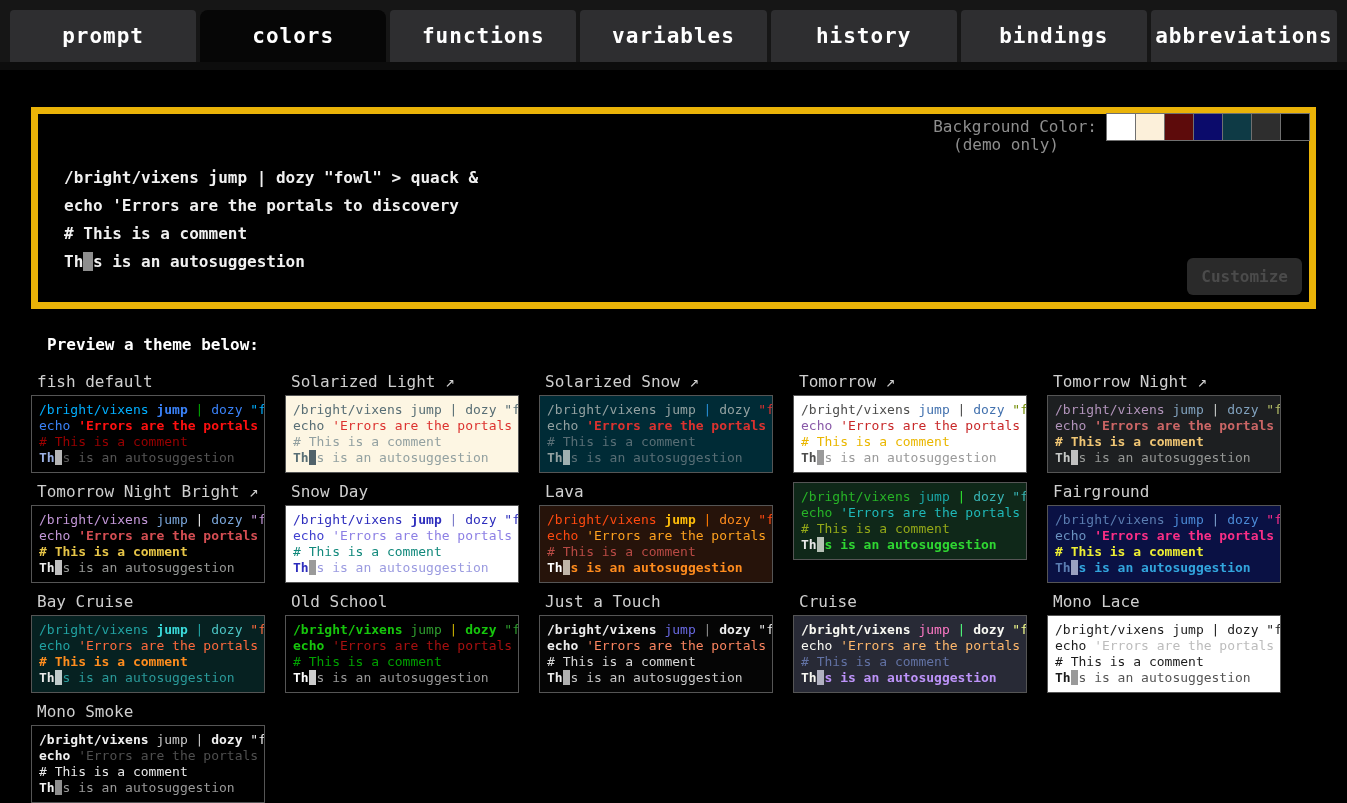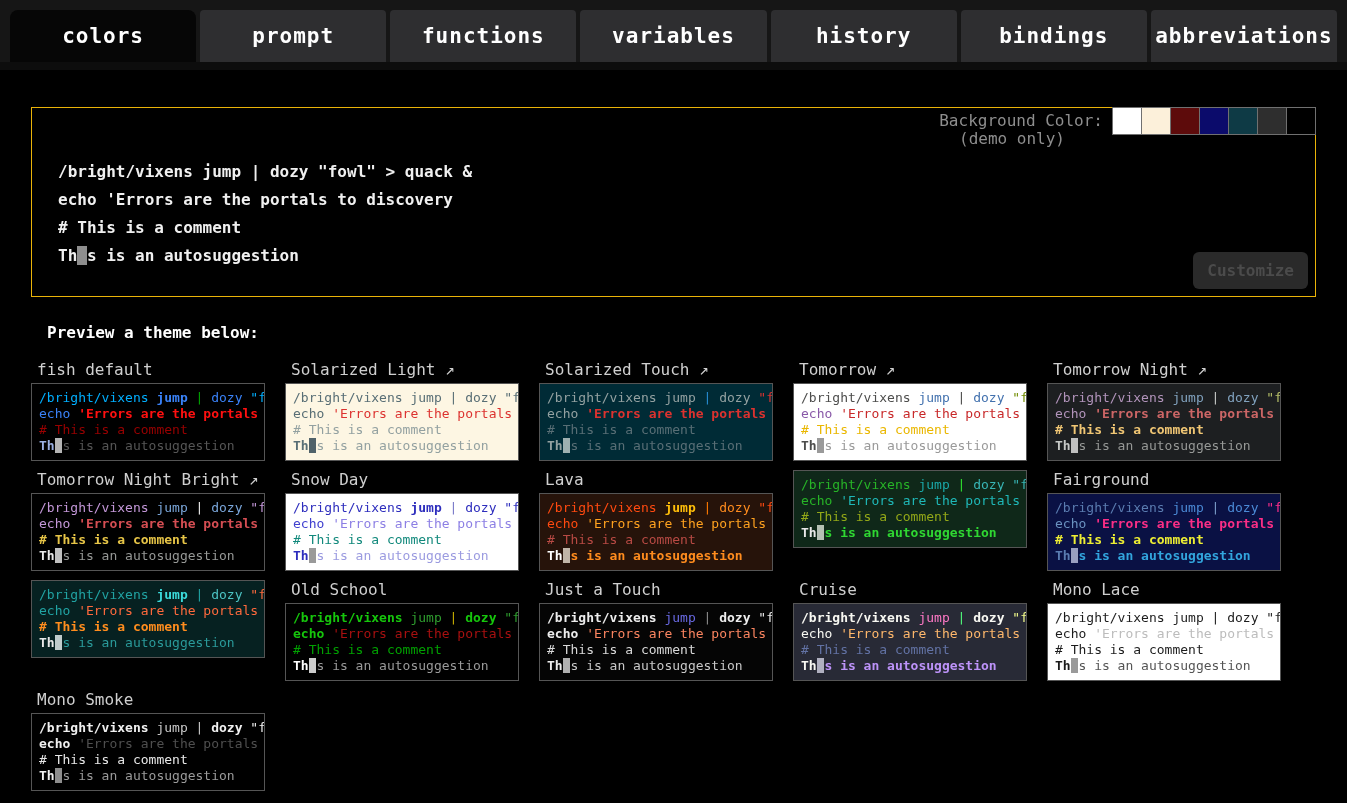--- a/index.html
+++ b/index.html
@@ -16,21 +16,21 @@
   .tab {
     flex:1; text-align:center; background:#2e2e30; color:#ffffff;
     font-size:21px; font-weight:bold; line-height:52px; height:52px;
     border-radius:4px 4px 0 0; cursor:pointer; letter-spacing:1px;
   }
   .tab.active { background:#060606; border-radius:8px 8px 0 0; }
   .below-tabs { height:8px; background:#0d0d0d; }
   
   .preview {
     position:relative; margin:37px 31px 0 31px; height:188px;
-    border:1px solid #eab308; background:#000;
+    border:7px solid #eab308; background:#000;
   }
   .bg-label {
     position:absolute; top:4px; right:212px; text-align:right;
     color:#8e8e8e; font-size:16px; line-height:18px; white-space:nowrap;
   }
   .bg-label .l2 { padding-right:38px; }
   .swatches {
     position:absolute; top:-1px; right:-1px; display:flex;
     border:1px solid #707070;
   }
@@ -64,22 +64,22 @@
   .sample {
     width:218px; height:64px; padding:6px 7px; border:1px solid #555555;
     overflow:hidden;
   }
   .sample .line { font-size:13px; line-height:16px; white-space:nowrap; }
 </style>
 </head>
 <body>
 
 <div class="tabbar">
+    <div class="tab">prompt</div>
     <div class="tab active">colors</div>
-    <div class="tab">prompt</div>
     <div class="tab">functions</div>
     <div class="tab">variables</div>
     <div class="tab">history</div>
     <div class="tab">bindings</div>
     <div class="tab">abbreviations</div>
   </div>
 <div class="below-tabs"></div>
 
 <div class="preview">
   <div class="bg-label">
@@ -123,21 +123,21 @@
     <div class="card-title"><span class="tname">Solarized Light</span><span class="arrow"> ↗</span></div>
     <div class="sample" style="background: rgb(253, 246, 227);">
       <div class="line"><span class="path" style="color: rgb(88, 110, 117);">/bright/vixens</span><span class="jump" style="color: rgb(88, 110, 117);"> jump</span><span class="pipe" style="color: rgb(88, 110, 117);"> | </span><span class="dozy" style="color: rgb(88, 110, 117);">dozy</span><span class="quote" style="color: rgb(88, 110, 117);"> "fowl" &gt; quack &amp;</span></div>
       <div class="line"><span class="echo" style="color: rgb(88, 110, 117);">echo </span><span class="error" style="color: rgb(220, 50, 47);">'Errors are the portals to discovery</span></div>
       <div class="line"><span class="comment" style="color: rgb(147, 161, 161);"># This is a comment</span></div>
       <div class="line"><span class="th" style="color: rgb(88, 110, 117); font-weight: bold;">Th</span><span class="cursor" style="background: rgb(80, 98, 106);">i</span><span class="auto" style="color: rgb(147, 161, 161);">s is an autosuggestion</span></div>
     </div>
   </div>
 
   <div class="card">
-    <div class="card-title"><span class="tname">Solarized Touch</span><span class="arrow"> ↗</span></div>
+    <div class="card-title"><span class="tname">Solarized Snow</span><span class="arrow"> ↗</span></div>
     <div class="sample" style="background: rgb(0, 43, 54);">
       <div class="line"><span class="path" style="color: rgb(147, 161, 161);">/bright/vixens</span><span class="jump" style="color: rgb(147, 161, 161);"> jump</span><span class="pipe" style="color: rgb(38, 139, 210);"> | </span><span class="dozy" style="color: rgb(147, 161, 161);">dozy</span><span class="quote" style="color: rgb(220, 50, 47);"> "fowl" &gt; quack &amp;</span></div>
       <div class="line"><span class="echo" style="color: rgb(147, 161, 161);">echo </span><span class="error" style="color: rgb(220, 50, 47); font-weight: bold;">'Errors are the portals to discovery</span></div>
       <div class="line"><span class="comment" style="color: rgb(88, 110, 117);"># This is a comment</span></div>
       <div class="line"><span class="th" style="color: rgb(147, 161, 161); font-weight: bold;">Th</span><span class="cursor" style="background: rgb(159, 176, 176);">i</span><span class="auto" style="color: rgb(88, 110, 117);">s is an autosuggestion</span></div>
     </div>
   </div>
 
   <div class="card">
     <div class="card-title"><span class="tname">Tomorrow</span><span class="arrow"> ↗</span></div>
@@ -202,20 +202,21 @@
     <div class="card-title"><span class="tname">Fairground</span><span class="arrow"></span></div>
     <div class="sample" style="background: rgb(10, 17, 68);">
       <div class="line"><span class="path" style="color: rgb(90, 124, 176);">/bright/vixens</span><span class="jump" style="color: rgb(75, 138, 214);"> jump</span><span class="pipe" style="color: rgb(122, 156, 200);"> | </span><span class="dozy" style="color: rgb(75, 138, 214);">dozy</span><span class="quote" style="color: rgb(255, 46, 138);"> "fowl" &gt; quack &amp;</span></div>
       <div class="line"><span class="echo" style="color: rgb(106, 146, 192);">echo </span><span class="error" style="color: rgb(251, 46, 134); font-weight: bold;">'Errors are the portals to discovery</span></div>
       <div class="line"><span class="comment" style="color: rgb(238, 238, 51); font-weight: bold;"># This is a comment</span></div>
       <div class="line"><span class="th" style="color: rgb(90, 124, 176); font-weight: bold;">Th</span><span class="cursor" style="background: rgb(154, 160, 192);">i</span><span class="auto" style="color: rgb(50, 165, 221); font-weight: bold;">s is an autosuggestion</span></div>
     </div>
   </div>
 
   <div class="card">
+    <div class="card-title"><span class="tname">Bay Cruise</span><span class="arrow"></span></div>
     <div class="sample" style="background: rgb(6, 33, 33);">
       <div class="line"><span class="path" style="color: rgb(33, 163, 163);">/bright/vixens</span><span class="jump" style="color: rgb(59, 219, 219); font-weight: bold;"> jump</span><span class="pipe" style="color: rgb(33, 163, 163);"> | </span><span class="dozy" style="color: rgb(76, 195, 195);">dozy</span><span class="quote" style="color: rgb(255, 106, 61);"> "fowl" &gt; quack &amp;</span></div>
       <div class="line"><span class="echo" style="color: rgb(33, 163, 163);">echo </span><span class="error" style="color: rgb(255, 106, 61);">'Errors are the portals to discovery</span></div>
       <div class="line"><span class="comment" style="color: rgb(255, 141, 30); font-weight: bold;"># This is a comment</span></div>
       <div class="line"><span class="th" style="color: rgb(232, 232, 232); font-weight: bold;">Th</span><span class="cursor" style="background: rgb(192, 204, 204);">i</span><span class="auto" style="color: rgb(42, 154, 154);">s is an autosuggestion</span></div>
     </div>
   </div>
 
   <div class="card">
     <div class="card-title"><span class="tname">Old School</span><span class="arrow"></span></div>

